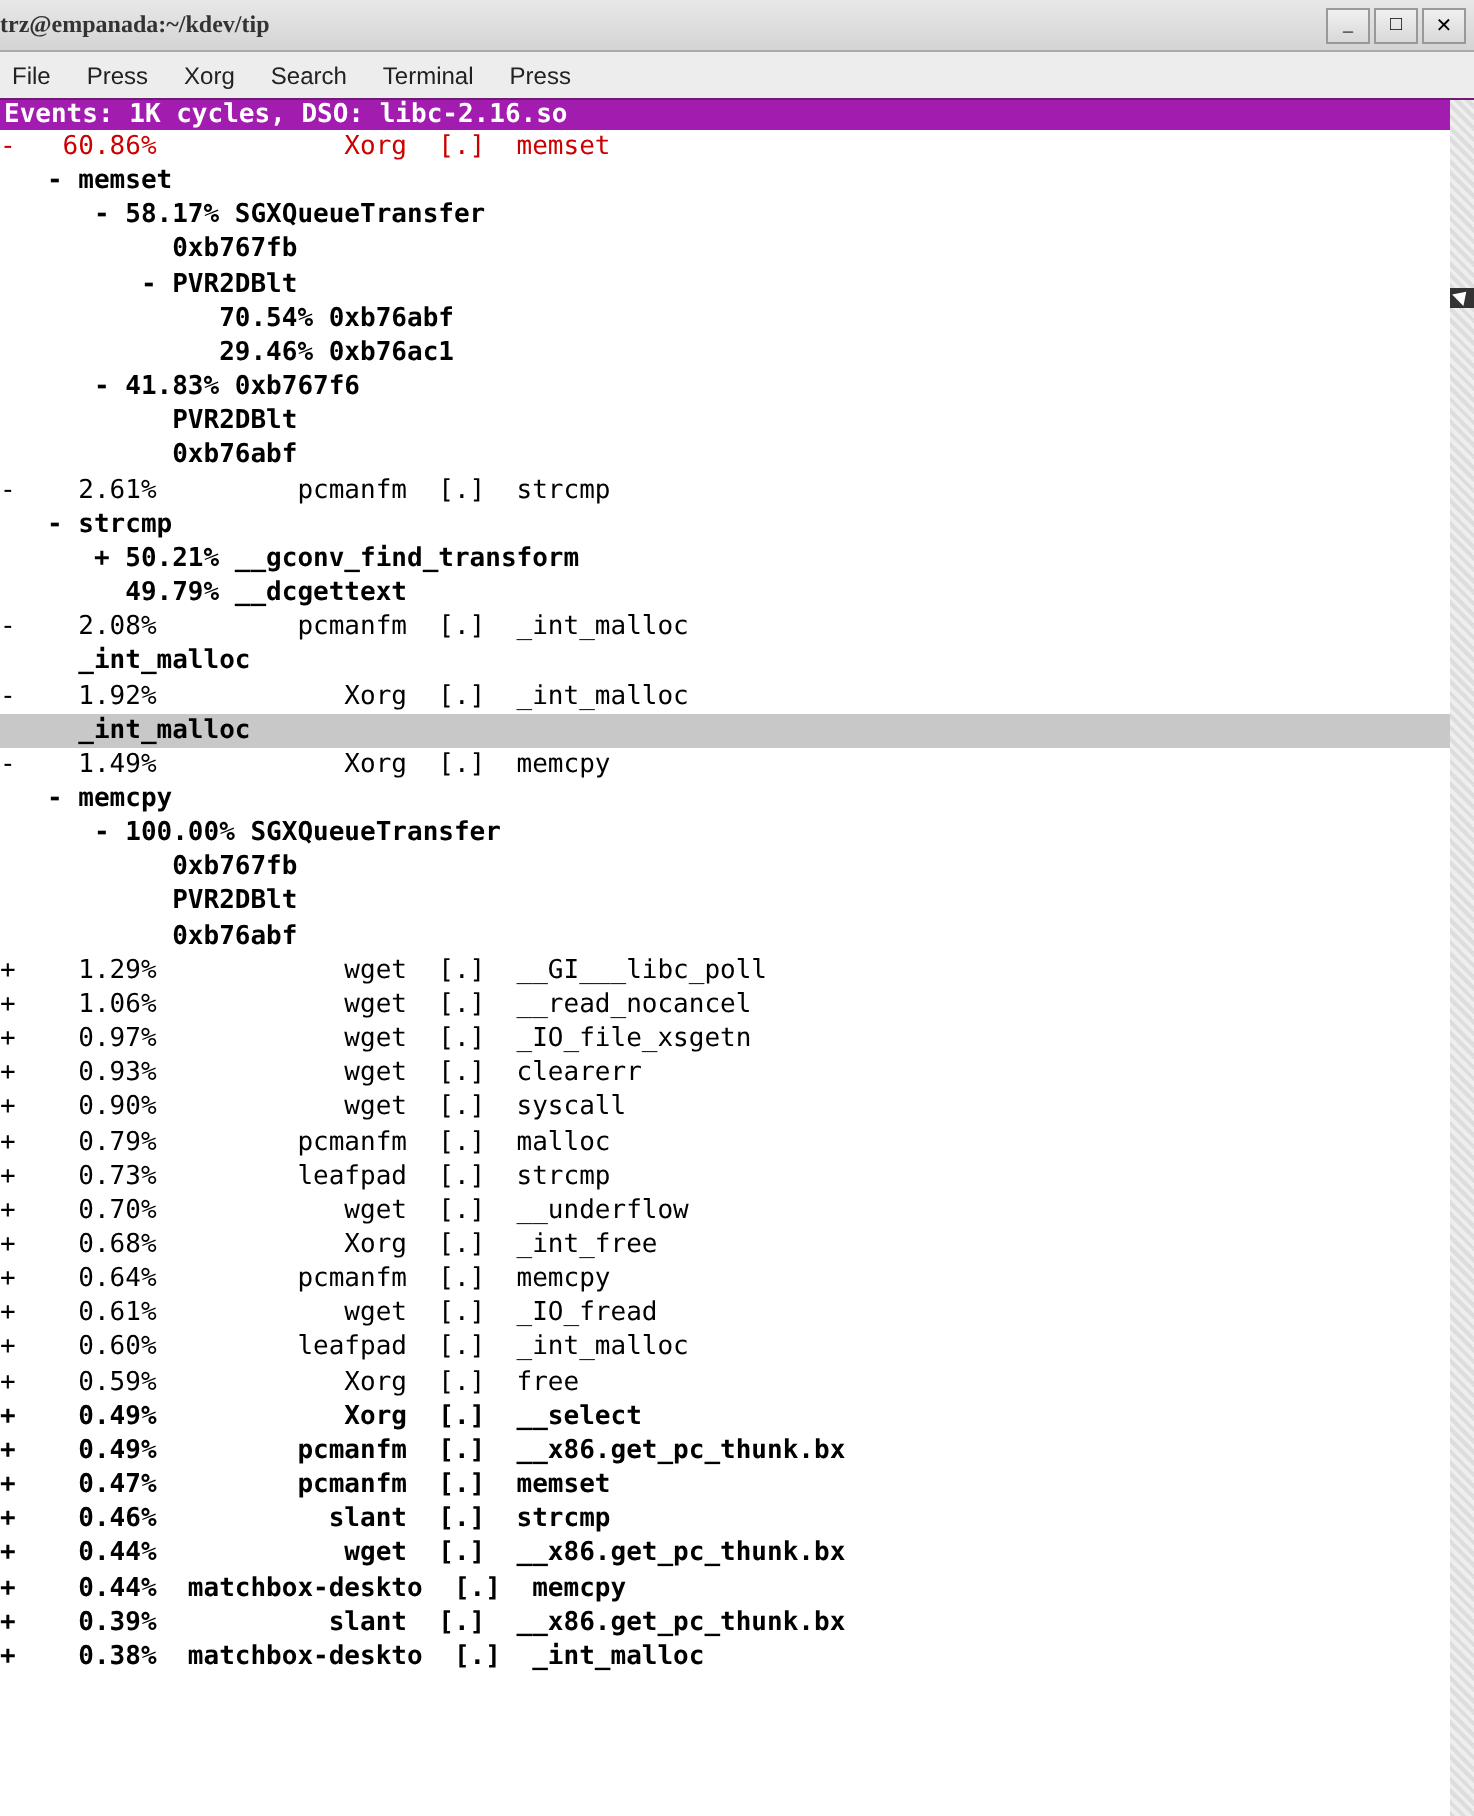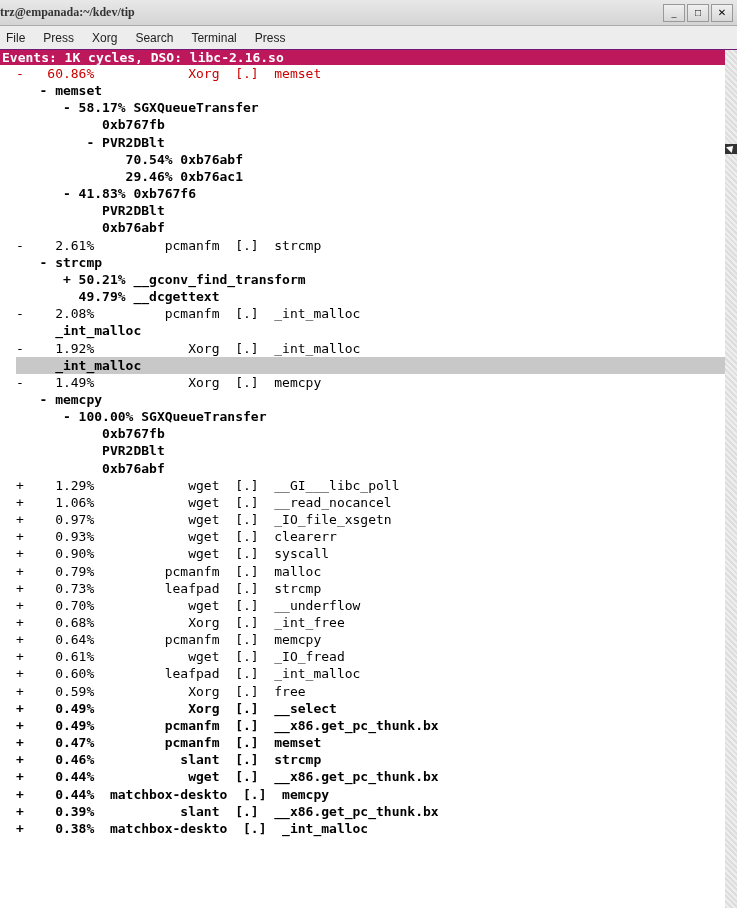--- a/index.html
+++ b/index.html
@@ -54,31 +54,31 @@
   gap: 18px;
 }
 .menubar-item { cursor: pointer; color: #222; }
 .terminal {
   flex: 1;
   background: #fff;
   position: relative;
   overflow: hidden;
 }
 .header-line {
-  background: #be185d;
+  background: #a21caf;
   color: #fff;
   font-weight: bold;
   padding: 0 2px;
   white-space: pre;
 }
 .content {
   white-space: pre;
   line-height: 1.32;
 }
-.row { white-space: pre; margin-left: 16px; }
+.row { white-space: pre; }
 .selected { background: #c8c8c8; }
 .red { color: #cc0000; }
 .green { color: #000000; }
 .black { color: #000; font-weight: bold; }
 .footer-line {
   position: absolute;
   bottom: 0;
   left: 0;
   right: 0;
   background: #2a2a2a;

